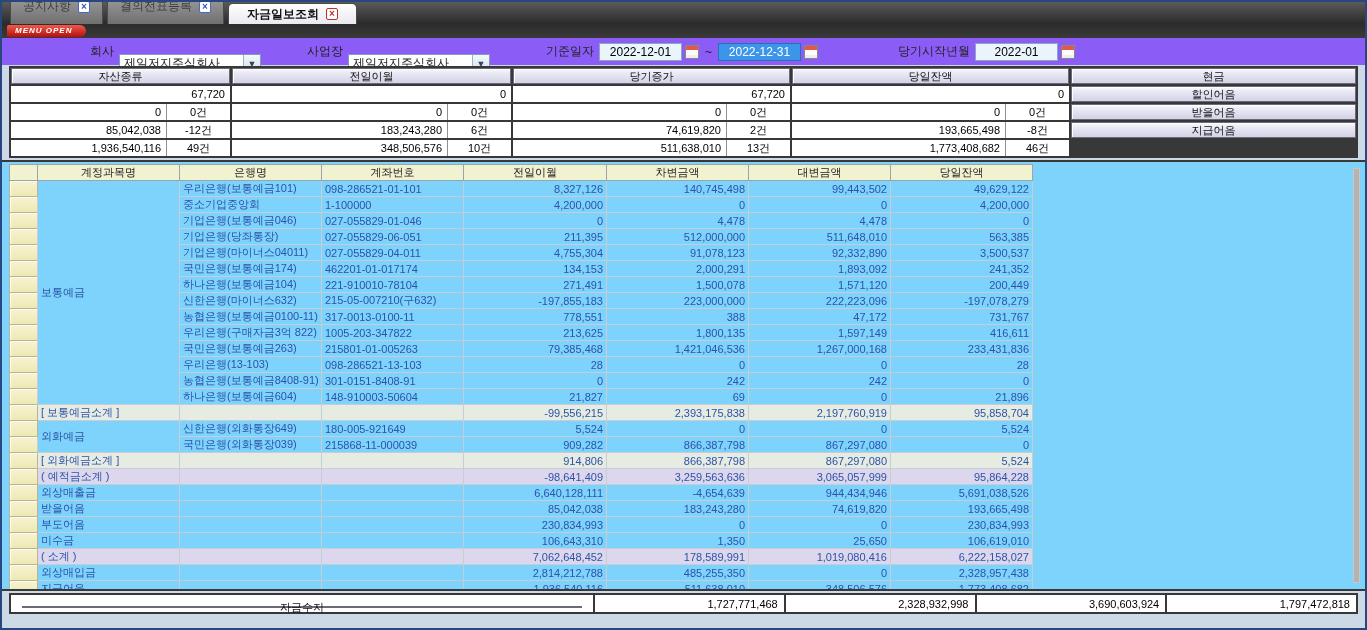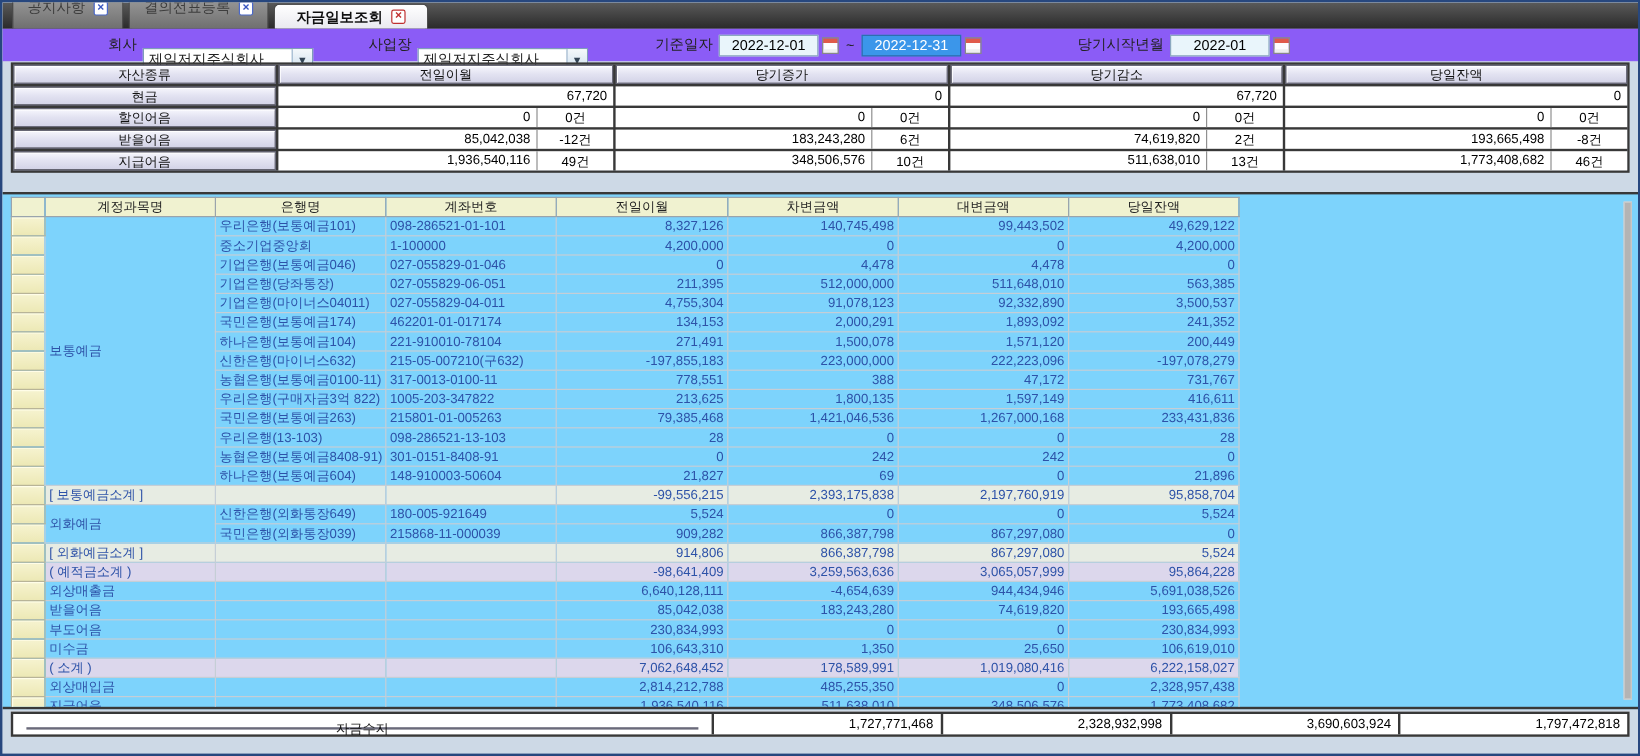--- a/index.html
+++ b/index.html
@@ -23,21 +23,21 @@
   .filterbar { height:27px; background:#8b5cf6; display:flex; align-items:center; font-size:12px; color:#222; flex:0 0 auto; }
   .flabel { margin-left:26px; margin-right:5px; }
   .fsel { width:142px; height:19px; background:#fff; border:1px solid #7f9db9; display:flex; align-items:center; font-size:12px; padding-left:4px;margin-top:24px; }
   .fsel .arrow { margin-left:auto; width:17px; height:17px; background:linear-gradient(180deg,#f4f8fb,#cfe0ee); border-left:1px solid #9ab4cc; color:#345; font-size:9px; display:flex; align-items:center; justify-content:center; }
   .fdate { width:83px; height:18px; background:#e9f5fb; border:1px solid #8aa8c0; text-align:center; font-size:12px; line-height:16px; color:#000; }
   .fdate.selected { background:#3b96ea; color:#fff; border-color:#2d6db0; }
   .calbtn { width:14px; height:14px; margin-left:3px; border:1px solid #888; background:linear-gradient(180deg,#e05a4a 0 4px,#fdfdfd 4px); box-shadow:inset 0 -3px 0 #eee; }
   .tilde { margin:0 6px; }
 
   
-  .sumwrap { margin:1px 7px 16px 7px; border:2px solid #383838; background:#383838; flex:0 0 auto; }
+  .sumwrap { margin:1px 7px 2px 7px; border:2px solid #383838; background:#383838; flex:0 0 auto; }
   .sumtable { display:grid; grid-template-columns:219px 279px 277px 277px 1fr; gap:2px; background:#383838; }
   .scell { height:16px; display:flex; align-items:center; font-size:11px; }
   .sbtn { justify-content:center; background:linear-gradient(180deg,#f7f7fd 0%,#e2e2f1 50%,#d3d3e7 100%); border:1px solid #6a6a7a; box-shadow:inset 1px 1px 0 #fff; color:#111; }
   .sval { background:#fff; color:#000; }
   .sval .amt { flex:1; text-align:right; padding-right:5px; }
   .sval .cnt { width:64px; align-self:stretch; display:flex; align-items:center; justify-content:center; border-left:1px solid #909090; }
 
   
   .gridpanel { flex:1 1 auto; background:#7dd3fc; border-top:2px solid #383838; border-bottom:2px solid #383838; position:relative; overflow:hidden; }
   table.grid { border-collapse:collapse; table-layout:fixed; width:1023px; margin:2px 0 0 7px; font-size:11px; }
@@ -71,20 +71,23 @@
       <div class="tab">
         <span>결의전표등록</span>
         <span class="xbox">×</span>
       </div>
       <div class="tab active">
         <span>자금일보조회</span>
         <span class="xbox">×</span>
       </div>
     </div>
 
+  <div class="menustrip">
+    <span class="menuopen">MENU OPEN</span>
+  </div>
 
   <div class="filterbar">
     <span class="flabel" style="margin-left:88px">회사</span>
     <div class="fsel">
       <span>제일저지주식회사</span>
       <span class="arrow">▼</span>
     </div>
     <span class="flabel" style="margin-left:46px">사업장</span>
     <div class="fsel">
       <span>제일저지주식회사</span>
@@ -99,21 +102,20 @@
     <span class="flabel" style="margin-left:80px">당기시작년월</span>
     <div class="fdate">2022-01</div>
     <span class="calbtn"></span>
   </div>
 
   <div class="sumwrap">
     <div class="sumtable">
         <div class="scell sbtn">자산종류</div>
         <div class="scell sbtn">전일이월</div>
         <div class="scell sbtn">당기증가</div>
-        <div class="scell sbtn">당기감소</div>
         <div class="scell sbtn">당일잔액</div>
         <div class="scell sbtn">현금</div>
         <div class="scell sval">
           <span class="amt">67,720</span>
         </div>
         <div class="scell sval">
           <span class="amt">0</span>
         </div>
         <div class="scell sval">
           <span class="amt">67,720</span>

